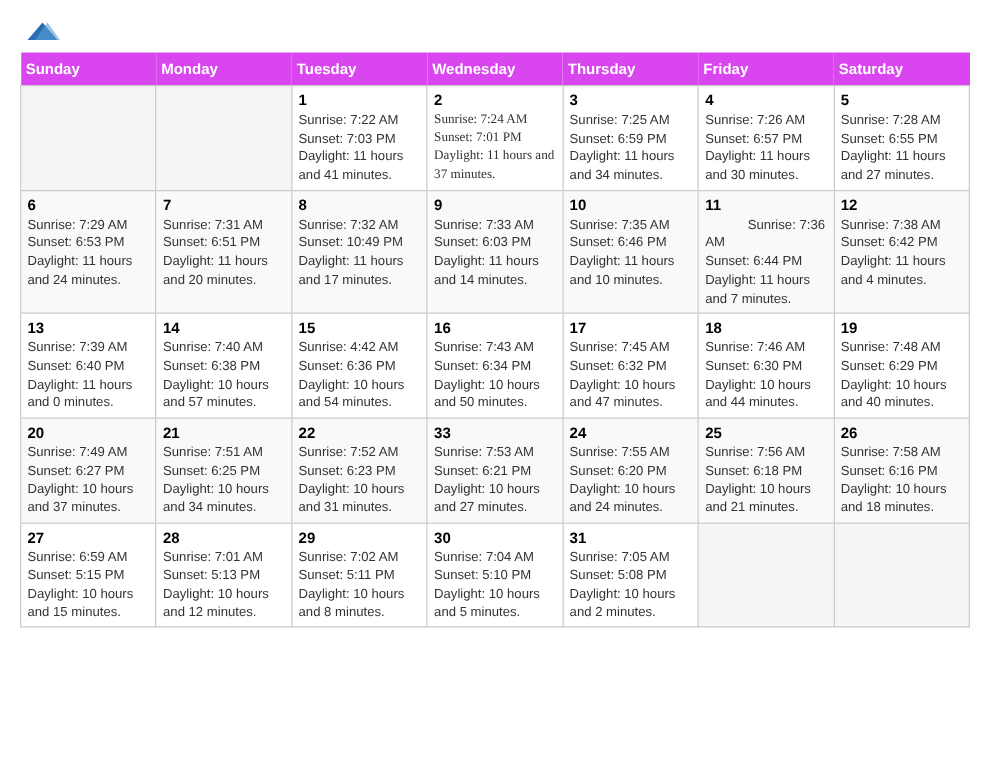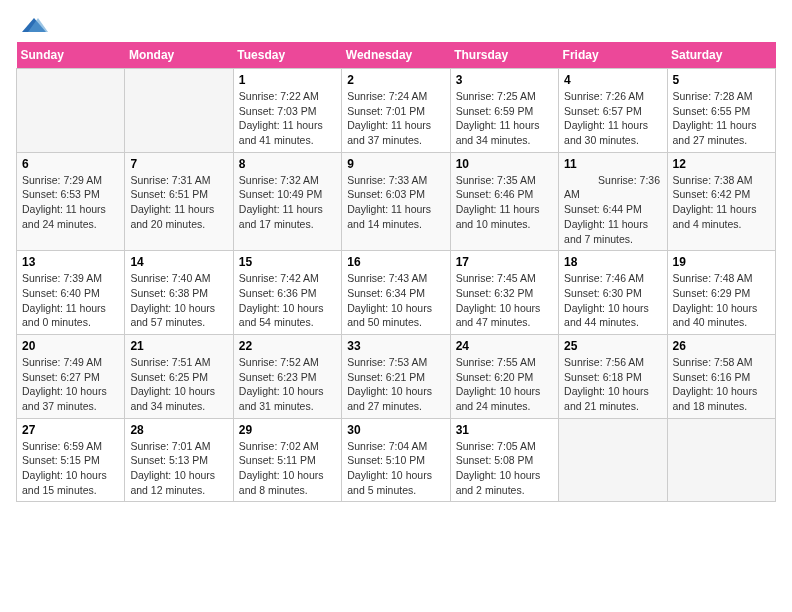--- a/index.html
+++ b/index.html
@@ -52,21 +52,21 @@
       font-size: 15px;
       color: #555;
       font-weight: normal;
     }
     table {
       width: 100%;
       border-collapse: collapse;
       font-size: 11px;
     }
     thead tr th {
-      background-color: #ec4899;
+      background-color: #d946ef;
       color: #fff;
       padding: 6px 4px;
       text-align: left;
       font-size: 12px;
     }
     tbody tr td {
       border: 1px solid #ccc;
       vertical-align: top;
       padding: 4px 5px;
       width: 107px;
@@ -124,21 +124,21 @@
       <th>Saturday</th>
     </tr>
   </thead>
   <tbody id="calendar-body">
   <tr>
         <td class="empty-cell"></td>
         <td class="empty-cell"></td>
         <td><span class="day-num">1</span><span class="day-info" style="white-space: pre-line;">Sunrise: 7:22 AM
 Sunset: 7:03 PM
 Daylight: 11 hours and 41 minutes.</span></td>
-        <td><span class="day-num">2</span><span class="day-info" style="white-space: pre-line;">Sunrise: 7:24 AM
+        <td><span class="day-num">2</span><span class="day-info" style="white-space: pre-line; font-family: Liberation Serif, serif;">Sunrise: 7:24 AM
 Sunset: 7:01 PM
 Daylight: 11 hours and 37 minutes.</span></td>
         <td><span class="day-num">3</span><span class="day-info" style="white-space: pre-line;">Sunrise: 7:25 AM
 Sunset: 6:59 PM
 Daylight: 11 hours and 34 minutes.</span></td>
         <td><span class="day-num">4</span><span class="day-info" style="white-space: pre-line;">Sunrise: 7:26 AM
 Sunset: 6:57 PM
 Daylight: 11 hours and 30 minutes.</span></td>
         <td><span class="day-num">5</span><span class="day-info" style="white-space: pre-line;">Sunrise: 7:28 AM
 Sunset: 6:55 PM
@@ -167,21 +167,21 @@
 Sunset: 6:42 PM
 Daylight: 11 hours and 4 minutes.</span></td>
       </tr>
       <tr>
         <td><span class="day-num">13</span><span class="day-info" style="white-space: pre-line;">Sunrise: 7:39 AM
 Sunset: 6:40 PM
 Daylight: 11 hours and 0 minutes.</span></td>
         <td><span class="day-num">14</span><span class="day-info" style="white-space: pre-line;">Sunrise: 7:40 AM
 Sunset: 6:38 PM
 Daylight: 10 hours and 57 minutes.</span></td>
-        <td><span class="day-num">15</span><span class="day-info" style="white-space: pre-line;">Sunrise: 7:42 AM
+        <td><span class="day-num">15</span><span class="day-info" style="white-space: pre-line;">Sunrise: 4:42 AM
 Sunset: 6:36 PM
 Daylight: 10 hours and 54 minutes.</span></td>
         <td><span class="day-num">16</span><span class="day-info" style="white-space: pre-line;">Sunrise: 7:43 AM
 Sunset: 6:34 PM
 Daylight: 10 hours and 50 minutes.</span></td>
         <td><span class="day-num">17</span><span class="day-info" style="white-space: pre-line;">Sunrise: 7:45 AM
 Sunset: 6:32 PM
 Daylight: 10 hours and 47 minutes.</span></td>
         <td><span class="day-num">18</span><span class="day-info" style="white-space: pre-line;">Sunrise: 7:46 AM
 Sunset: 6:30 PM

